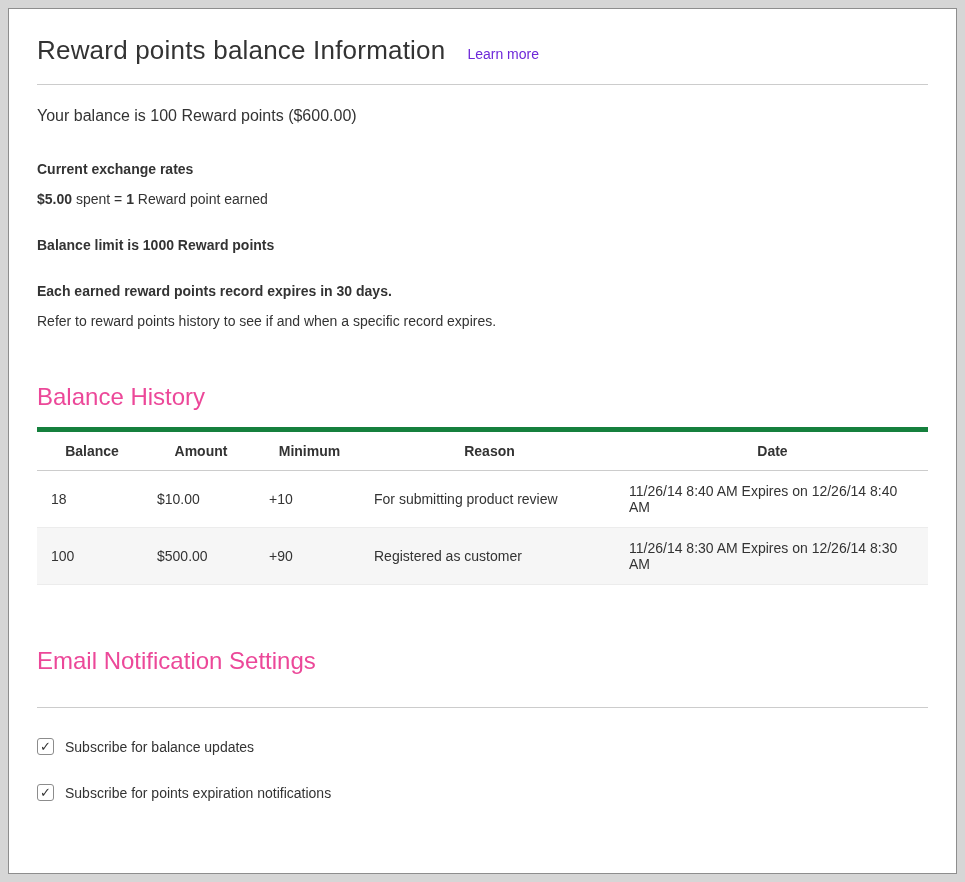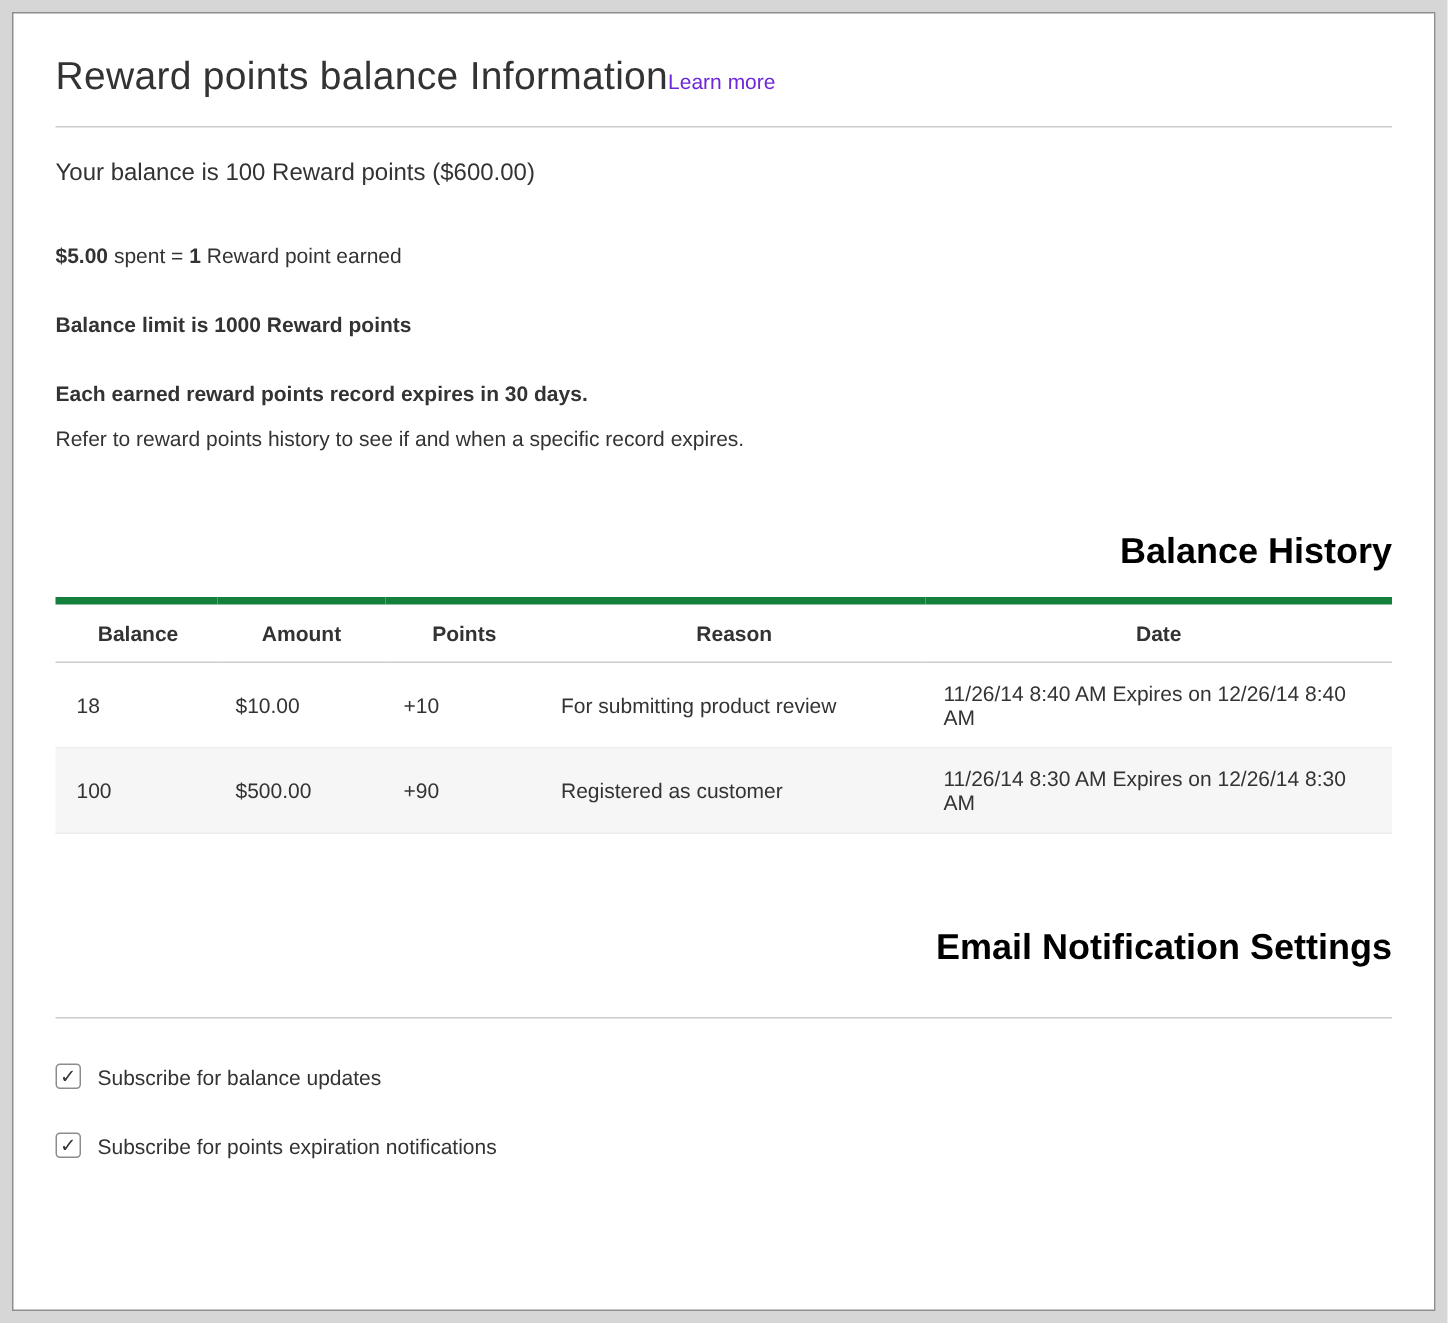--- a/index.html
+++ b/index.html
@@ -21,20 +21,21 @@
     background: #ffffff;
     border: 1px solid #8e8e8e;
     padding: 20px 28px 32px 28px;
     overflow: hidden;
   }
 
   
   .page-header {
     display: flex;
     align-items: baseline;
+    gap: 22px;
     border-bottom: 1px solid #cccccc;
     padding: 6px 0 18px 0;
   }
   .page-title {
     font-size: 26px;
     font-weight: 300;
     color: #333;
     letter-spacing: 0.2px;
   }
   .learn-more {
@@ -57,23 +58,22 @@
   .info-line {
     font-size: 14px;
     line-height: 19px;
   }
   .info-gap { margin-top: 28px; }
   .info-gap-lg { margin-top: 30px; }
 
   
   .section-title {
     font-size: 24px;
-    font-weight: 700;
-    color: #000000;
-    text-align: right;
+    font-weight: 400;
+    color: #ec4899;
   }
   .history-title { margin-top: 52px; margin-bottom: 16px; }
 
   table.history {
     width: 100%;
     border-collapse: collapse;
     font-size: 14px;
   }
   table.history th {
     text-align: center;
@@ -133,35 +133,36 @@
 <div class="page">
   <div class="card">
 
     <div class="page-header">
       <h1 class="page-title">Reward points balance Information</h1>
       <a class="learn-more" href="#">Learn more</a>
     </div>
 
     <div class="balance-summary">Your balance is 100 Reward points ($600.00)</div>
 
+    <div class="sub-heading">Current exchange rates</div>
     <div class="info-line"><b>$5.00</b><span> spent = </span><b>1</b><span> Reward point earned</span></div>
 
     <div class="sub-heading info-gap">Balance limit is 1000 Reward points</div>
 
     <div class="sub-heading info-gap-lg">Each earned reward points record expires in 30 days.</div>
     <div class="info-line">Refer to reward points history to see if and when a specific record expires.</div>
 
     <h2 class="section-title history-title">Balance History</h2>
 
     <table class="history">
       <thead>
         <tr>
           <th class="col-balance">Balance</th>
           <th class="col-amount">Amount</th>
-          <th class="col-points">Points</th>
+          <th class="col-points">Minimum</th>
           <th class="col-reason">Reason</th>
           <th>Date</th>
         </tr>
       </thead>
       <tbody>
         <tr>
           <td>18</td>
           <td>$10.00</td>
           <td>+10</td>
           <td>For submitting product review</td>

